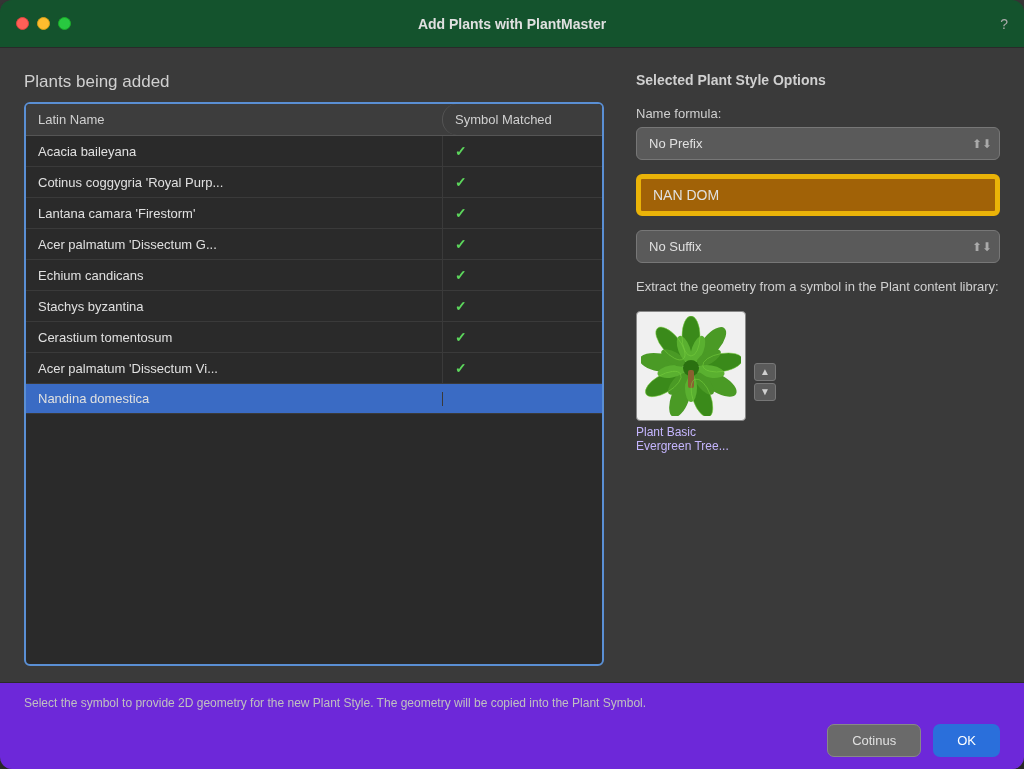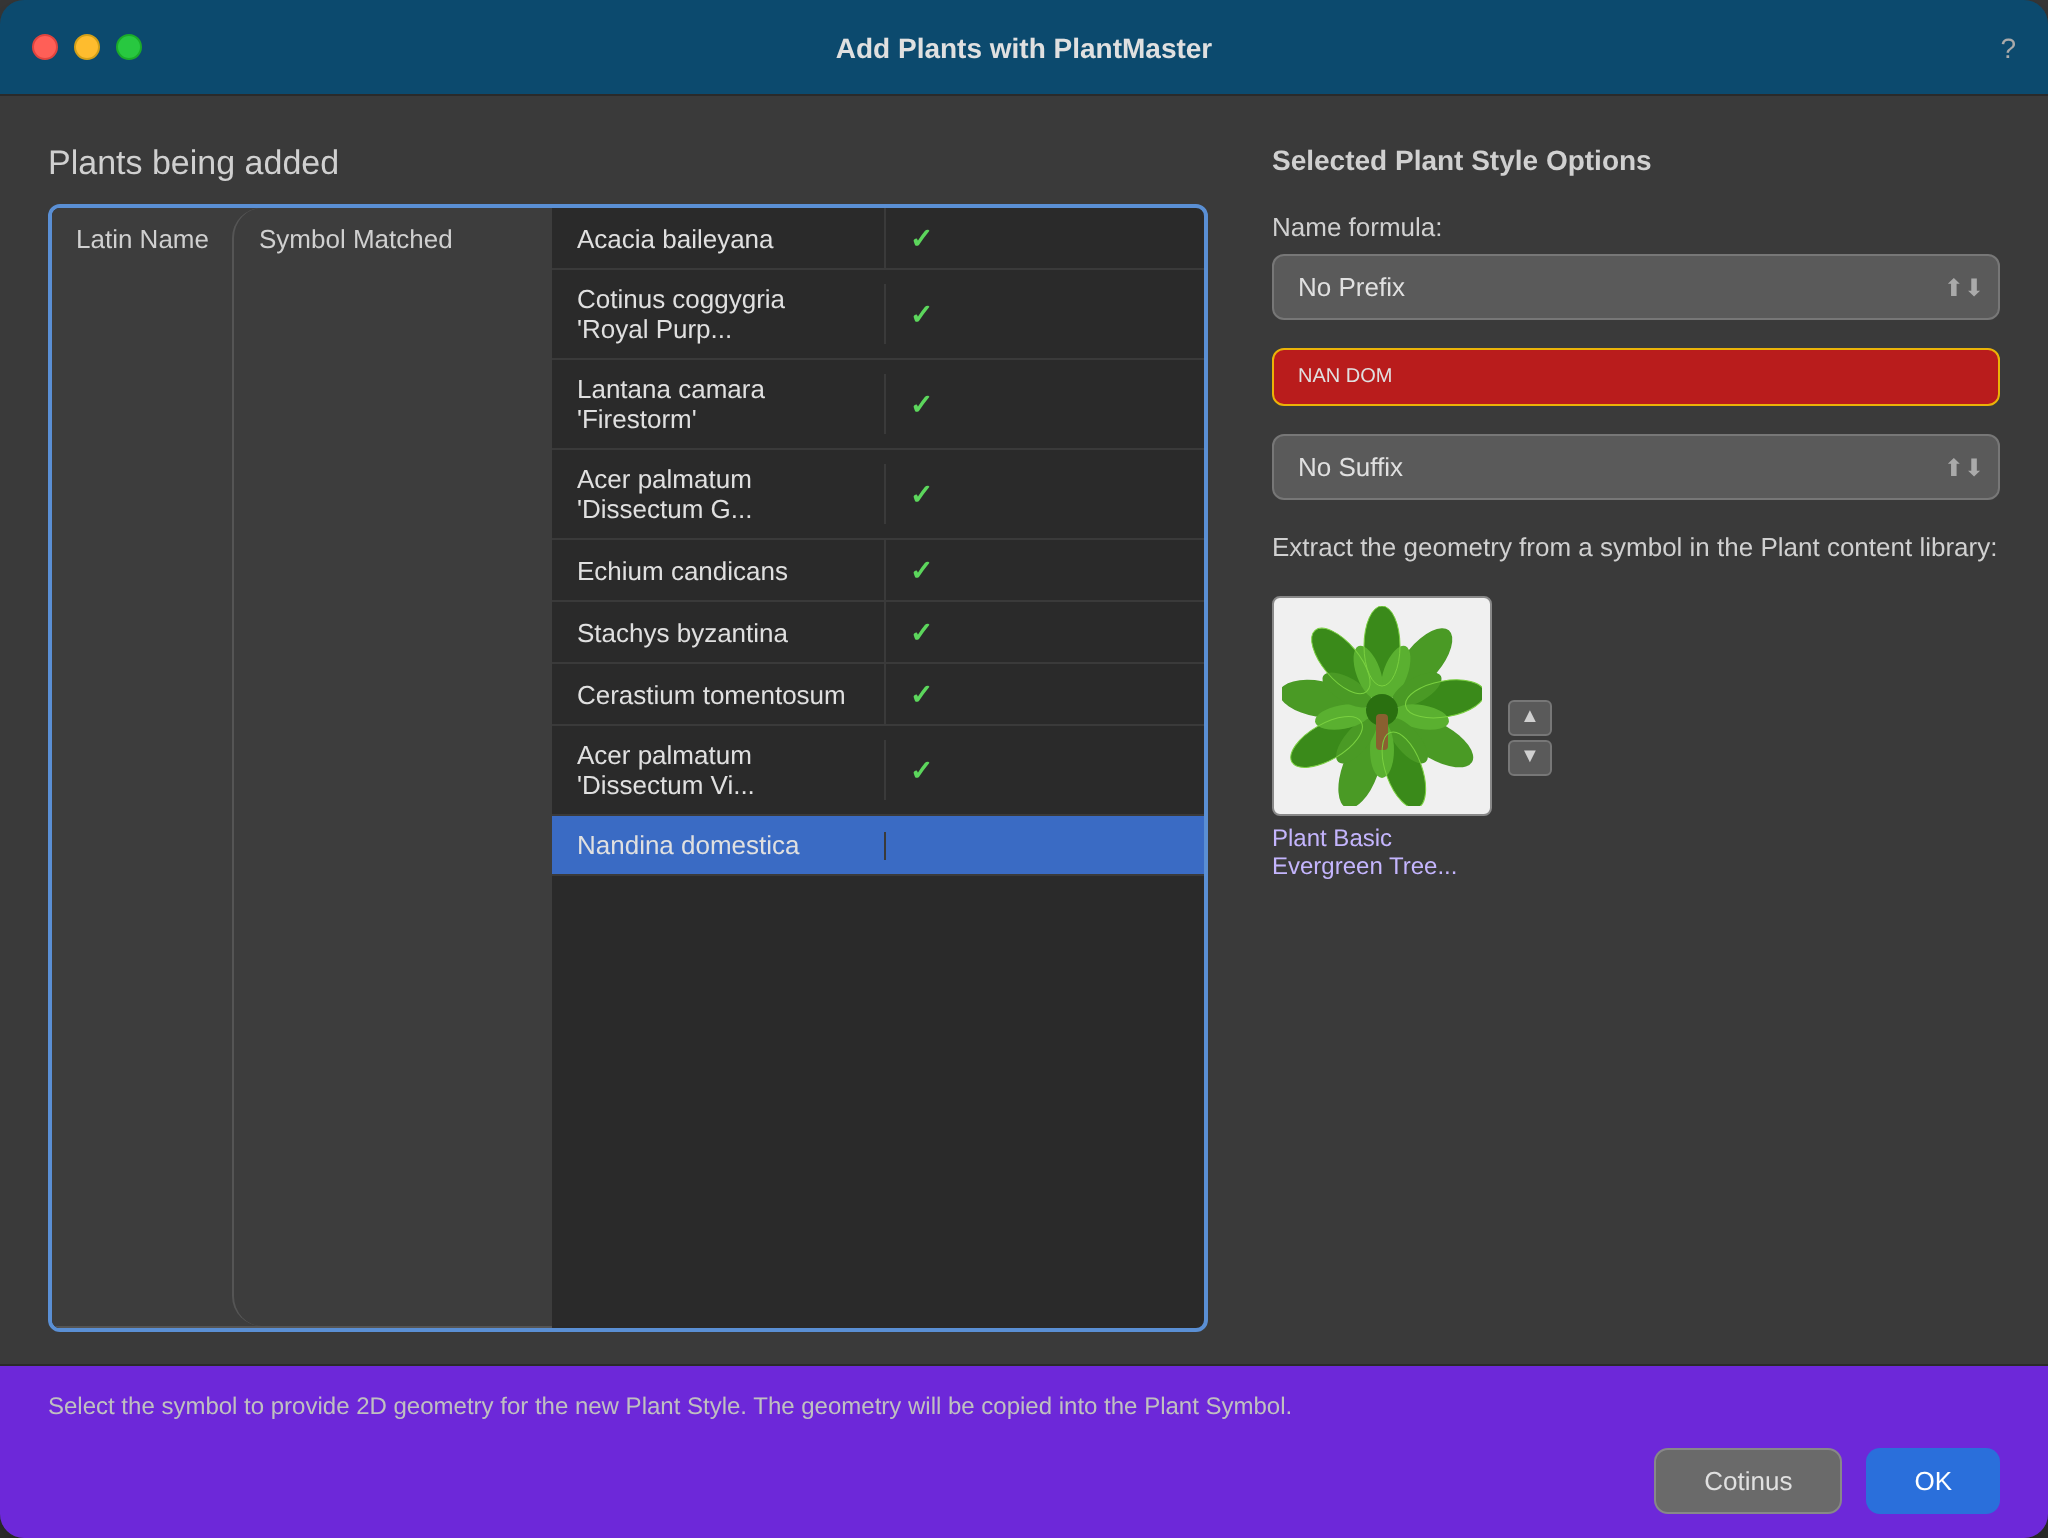--- a/index.html
+++ b/index.html
@@ -20,21 +20,21 @@
       border-radius: 12px;
       box-shadow: 0 20px 60px rgba(0,0,0,0.8);
       display: flex;
       flex-direction: column;
       overflow: hidden;
       position: relative;
     }
 
     
     .title-bar {
-      background: #0c4a6e;
+      background: #14532d;
       height: 48px;
       display: flex;
       align-items: center;
       justify-content: center;
       position: relative;
       border-bottom: 1px solid #2a2a2a;
       flex-shrink: 0;
     }
 
     .title-bar-title {
@@ -94,21 +94,21 @@
       font-weight: 400;
       margin-bottom: 10px;
     }
 
     .table-container {
       flex: 1;
       border: 2px solid #5a8fd4;
       border-radius: 6px;
       overflow: hidden;
       display: flex;
-      flex-direction: row;
+      flex-direction: column;
       background: #2a2a2a;
     }
 
     .table-header {
       display: flex;
       background: #3d3d3d;
       border-bottom: 1px solid #555;
       flex-shrink: 0;
     }
 
@@ -198,25 +198,25 @@
       position: absolute;
       right: 8px;
       top: 50%;
       transform: translateY(-50%);
       color: #aaa;
       font-size: 12px;
       pointer-events: none;
     }
 
     .nan-dom-display {
-      background: #b91c1c;
-      border: 1px solid #eab308;
+      background: #a16207;
+      border: 5px solid #eab308;
       border-radius: 6px;
       color: #e0e0e0;
-      font-size: 10px;
+      font-size: 14px;
       padding: 8px 12px;
     }
 
     .extract-text {
       color: #d0d0d0;
       font-size: 13px;
       line-height: 1.5;
     }
 
     .symbol-preview-area {

